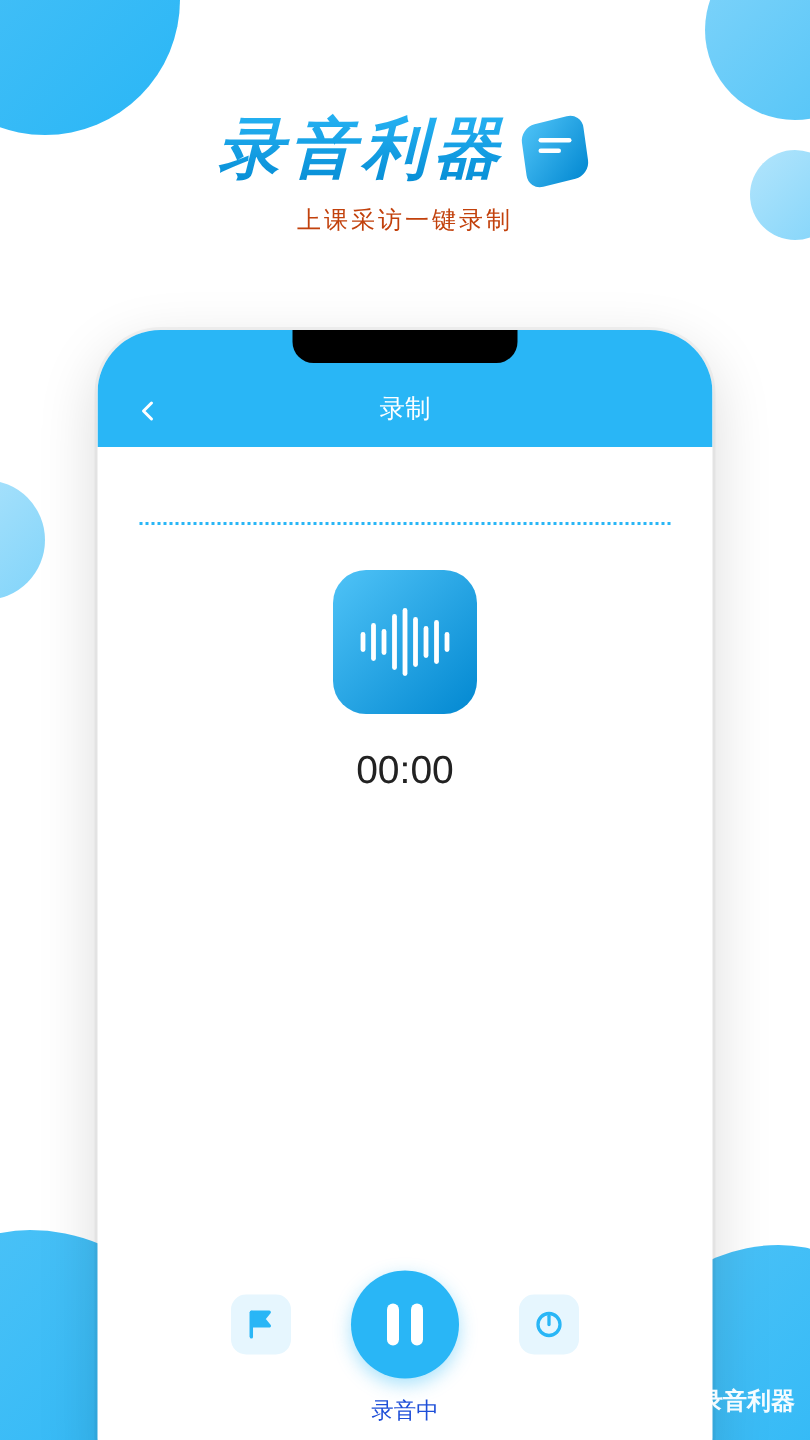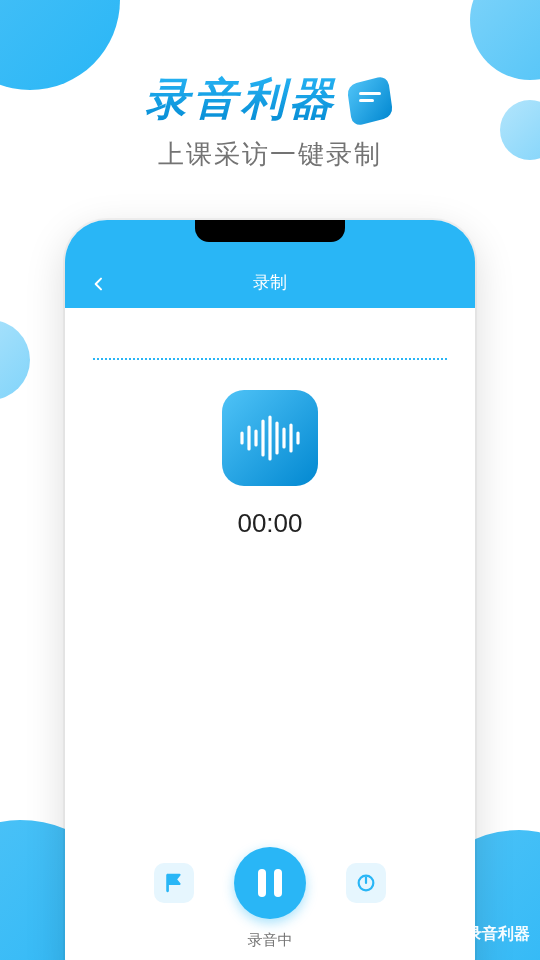--- a/index.html
+++ b/index.html
@@ -95,22 +95,22 @@
       content: "";
       display: block;
       height: 3px;
       background: #fff;
       border-radius: 2px;
       margin-bottom: 4px;
     }
     .chat-icon .lines::after { width: 70%; }
 
     .subtitle-text {
-      font-size: 26px;
-      color: #737373;
+      font-size: 16px;
+      color: #c2410c;
       margin-top: 8px;
       letter-spacing: 2px;
       font-family: Liberation Mono, monospace;
     }
 
     
     .phone {
       position: absolute;
       top: 220px;
       left: 50%;
@@ -130,21 +130,21 @@
       transform: translateX(-50%);
       width: 150px;
       height: 22px;
       background: #000;
       border-radius: 0 0 14px 14px;
       z-index: 10;
     }
 
     .app-header {
       background: #29b6f6;
-      height: 88px;
+      height: 78px;
       display: flex;
       align-items: flex-end;
       justify-content: center;
       position: relative;
       padding-bottom: 14px;
     }
     .back-btn {
       position: absolute;
       left: 22px;
       bottom: 12px;
@@ -226,21 +226,21 @@
       gap: 8px;
     }
     .pause-btn .bars span {
       width: 8px; height: 28px;
       background: #fff;
       border-radius: 4px;
     }
     .status-label {
       margin-top: 12px;
       font-size: 15px;
-      color: #737373;
+      color: #1d4ed8;
     }
 
     
     .watermark {
       position: absolute;
       bottom: 10px;
       right: 10px;
       z-index: 20;
       display: flex;
       align-items: center;

